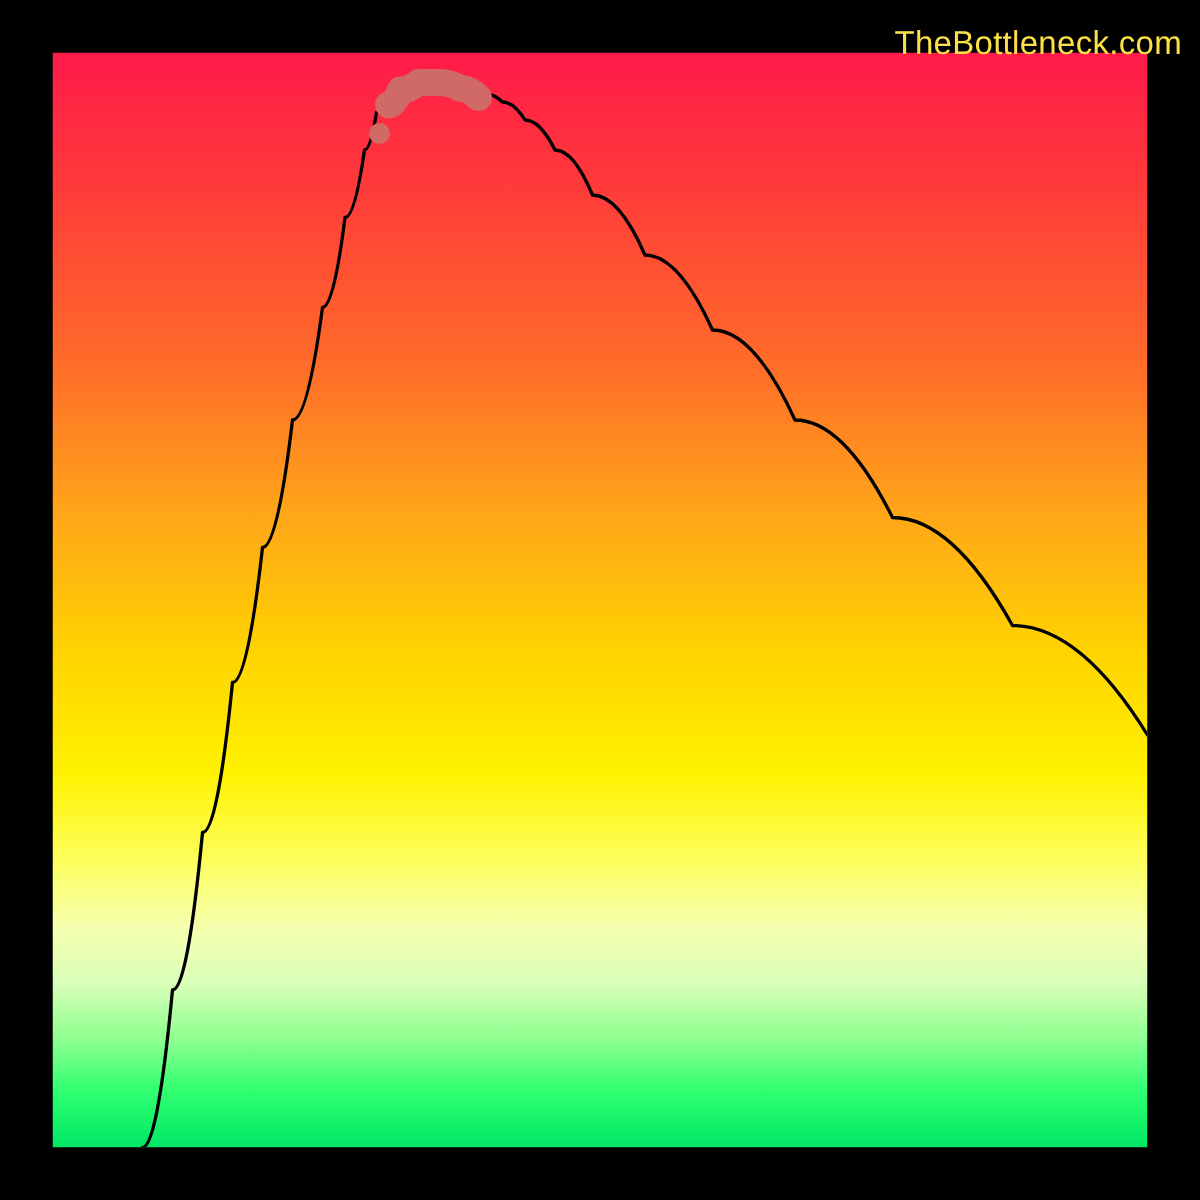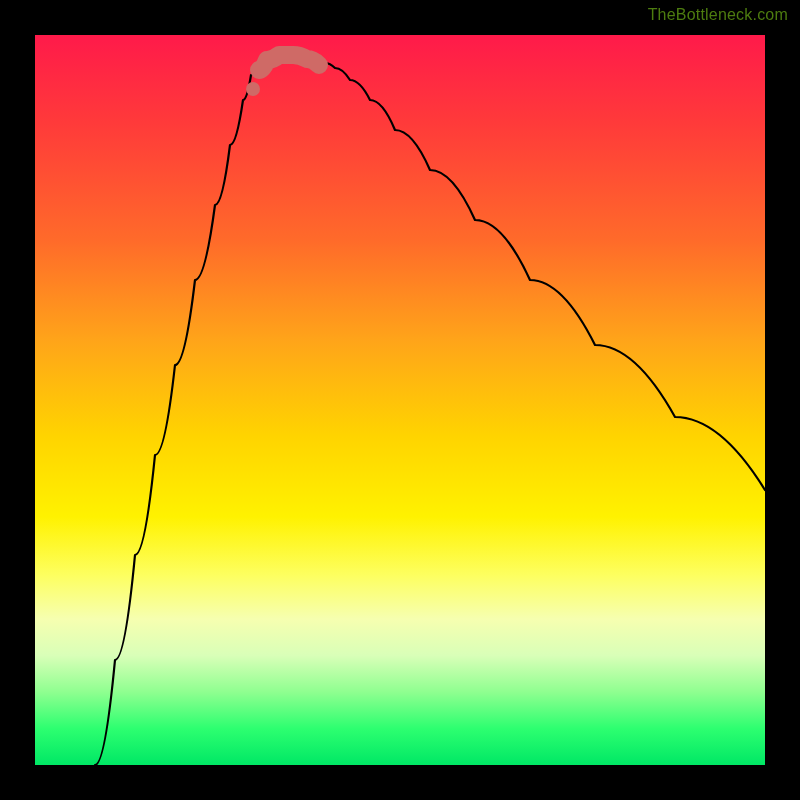--- a/index.html
+++ b/index.html
@@ -38,24 +38,24 @@
       #fdff60 74%,
       #f6ffb0 80%,
       #d9ffb8 85%,
       #8fff90 90%,
       #2dff70 95%,
       #00e765 100%
     );
   }
   .watermark {
     position: absolute;
-    top: 6px;
+    top: 16px;
     right: 12px;
-    color: #4d7c0f;
-    font-size: 16px;
+    color: #fde047;
+    font-size: 22px;
     letter-spacing: 0.2px;
     user-select: none;
   }
   svg {
     position: absolute;
     inset: 0;
   }
   .thin {
     fill: none;
     stroke: #000;

